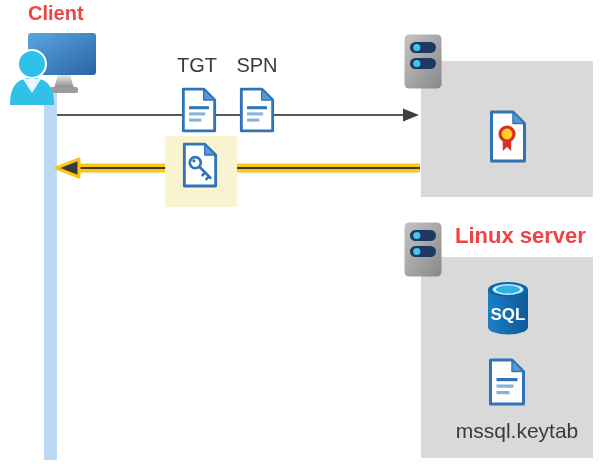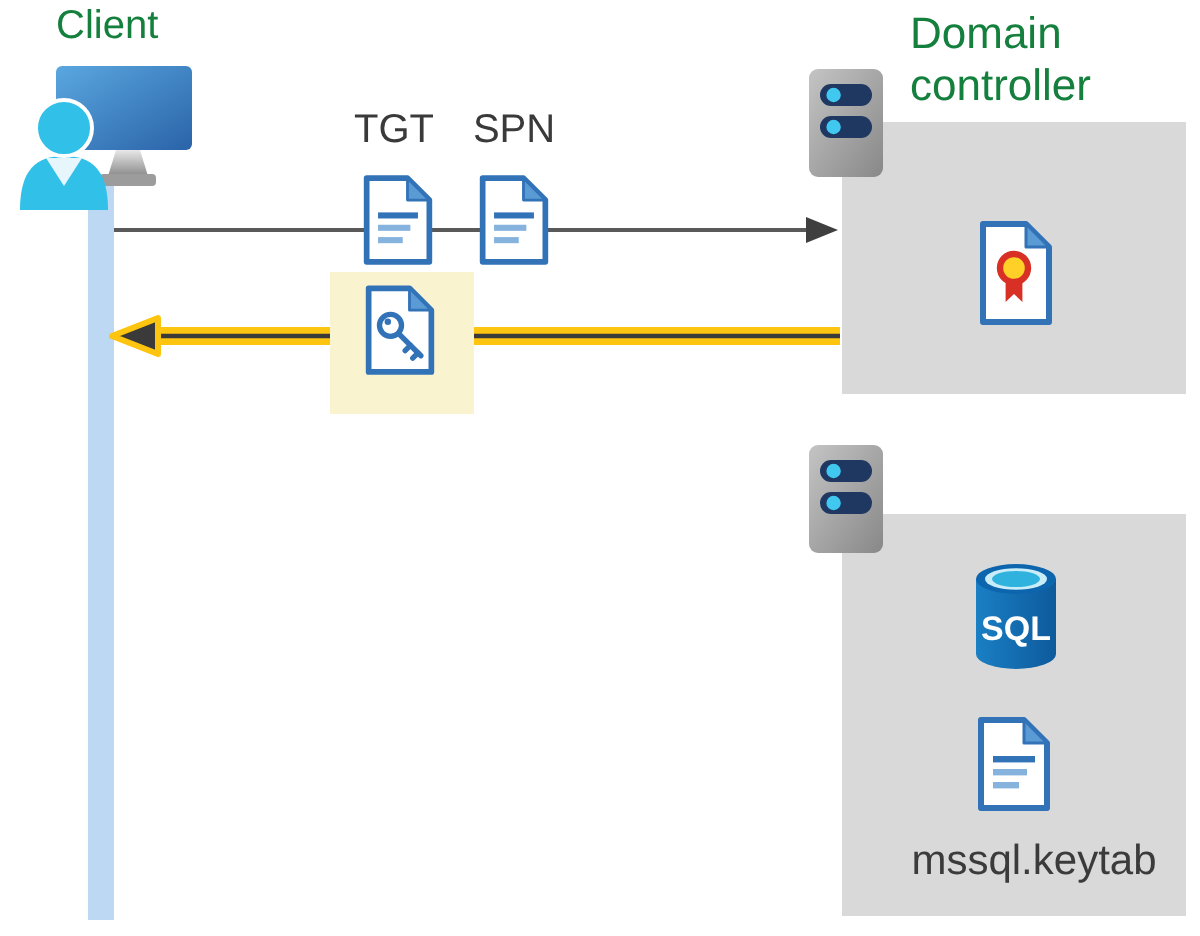--- a/index.html
+++ b/index.html
@@ -6,22 +6,22 @@
   .canvas {
     position: relative;
     width: 600px;
     height: 468px;
     background: #ffffff;
     font-family: "Liberation Sans", sans-serif;
     overflow: hidden;
   }
   .abs { position: absolute; }
   .node-title {
-    font-weight: normal;
-    color: #15803d;
+    font-weight: bold;
+    color: #ef4444;
   }
   .client-title   { left: 28px; top: 2px;  font-size: 20px; }
   .dc-title       { left: 455px; top: 4px;  width: 130px; font-size: 22px; line-height: 26px; }
   .linux-title    { left: 455px; top: 223px; font-size: 22px; white-space: nowrap; }
   .ticket-label {
     top: 54px; width: 58px;
     text-align: center;
     font-size: 20px;
     color: #3a3a3a;
   }
@@ -136,31 +136,31 @@
       <path d="M19.3 25.8 L31 37.5"></path>
       <path d="M25.5 32 L22.7 34.8"></path>
       <path d="M29.5 36 L26.7 38.8"></path>
     </g>
     <circle cx="13.6" cy="19.6" r="1.7" fill="#3273b8"></circle>
   </svg>
 
   <svg class="abs" style="left:403px; top:33px;" width="40" height="57" viewBox="0 0 40 57">
       <use href="#serverTower"></use>
     </svg>
-  <div class="abs node-title dc-title">Domain controller</div>
   <svg class="abs" style="left:488px; top:110px;" width="40" height="53" viewBox="0 0 40 53">
     <path d="M3.5 2 H25 L36.5 13.5 V51 H3.5 Z" fill="#ffffff" stroke="#3273b8" stroke-width="3" stroke-linejoin="round"></path>
     <path d="M25 2 V13.5 H36.5 Z" fill="#5b9bd5" stroke="#3273b8" stroke-width="1.5" stroke-linejoin="round"></path>
     <path d="M14.8 29.5 V41 L19 37 L23.2 41 V29.5 Z" fill="#d93025"></path>
     <circle cx="19" cy="24" r="7" fill="#ffd028" stroke="#d93025" stroke-width="3.2"></circle>
   </svg>
 
   <svg class="abs" style="left:403px; top:221px;" width="40" height="57" viewBox="0 0 40 57">
       <use href="#serverTower"></use>
     </svg>
+  <div class="abs node-title linux-title">Linux server</div>
   <svg class="abs" style="left:486px; top:280px;" width="44" height="57" viewBox="0 0 44 57">
     <path d="M2 9.5 V47 A20 7.5 0 0 0 42 47 V9.5 Z" fill="url(#gSql)"></path>
     <ellipse cx="22" cy="9.5" rx="20" ry="7.5" fill="#0d66ad"></ellipse>
     <ellipse cx="22" cy="9.5" rx="15.5" ry="5.4" fill="#c8ecf8"></ellipse>
     <ellipse cx="22" cy="9.5" rx="12" ry="4" fill="#2fb2de"></ellipse>
     <text x="22" y="40" text-anchor="middle" font-size="17" font-weight="bold" fill="#ffffff" font-family="Liberation Sans, sans-serif">SQL</text>
   </svg>
   <svg class="abs" style="left:487px; top:357px;" width="40" height="50" viewBox="0 0 40 48">
       <use href="#docLines"></use>
     </svg>

